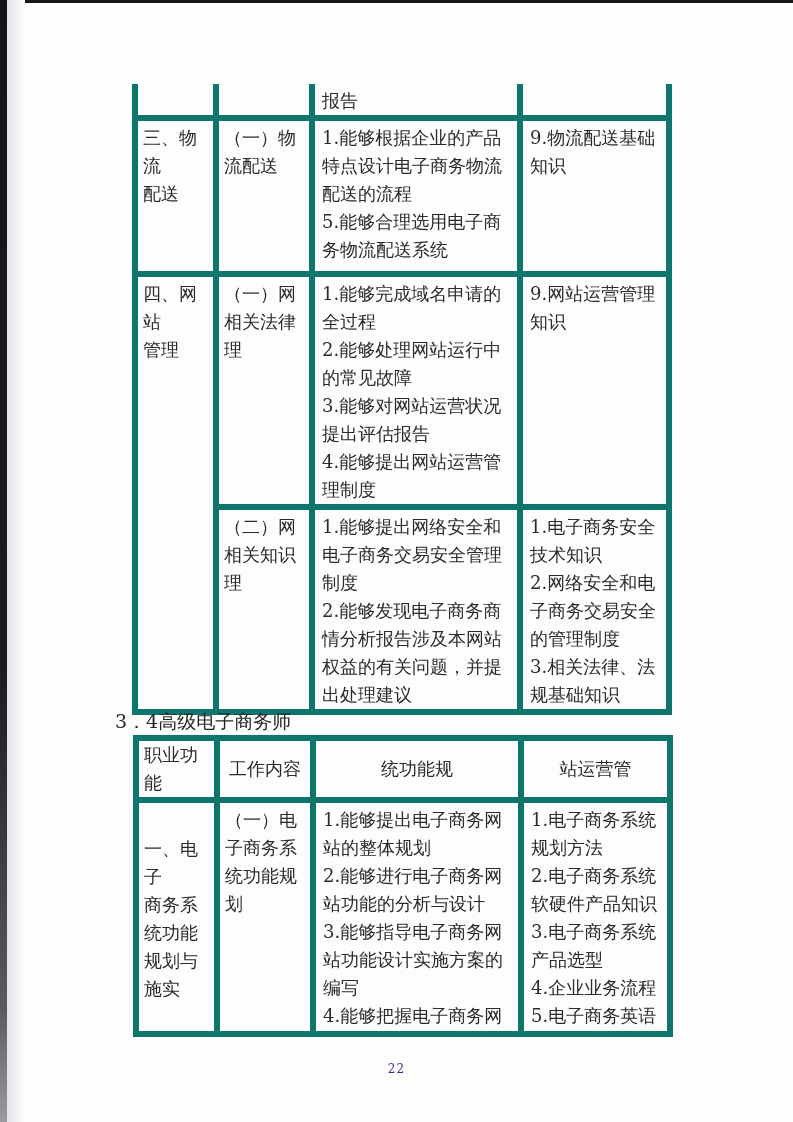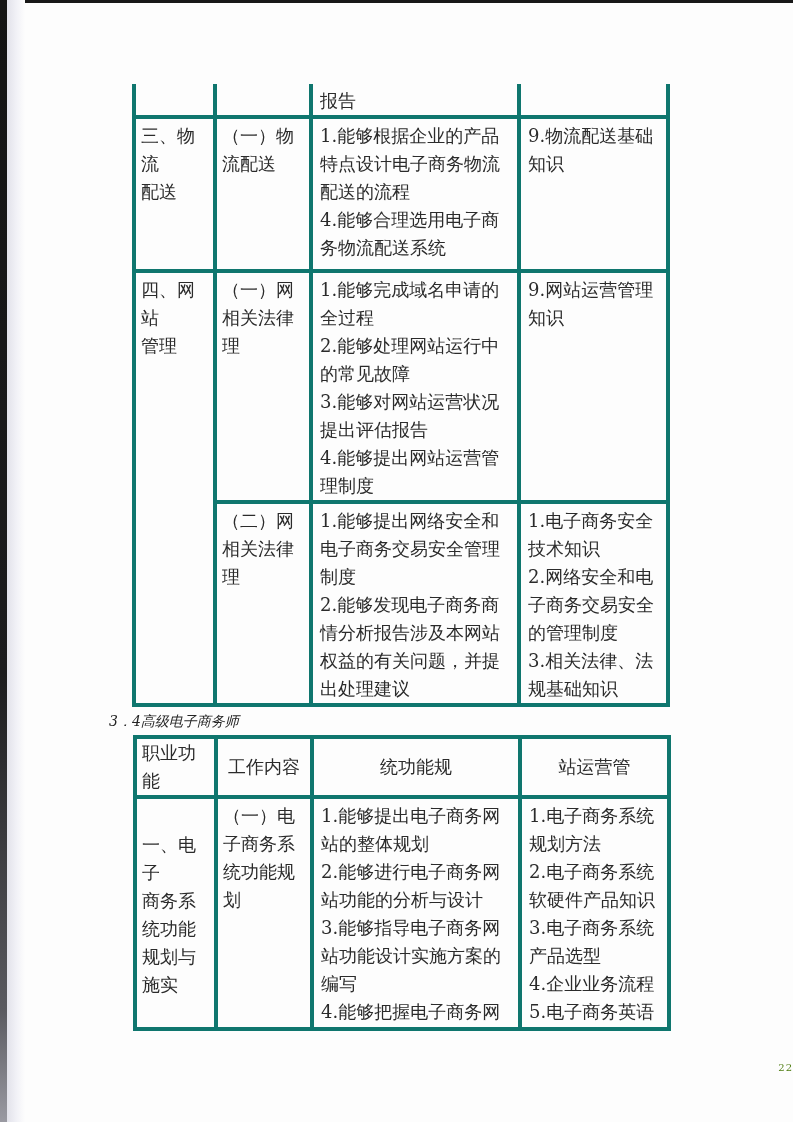--- a/index.html
+++ b/index.html
@@ -25,21 +25,21 @@
     background:linear-gradient(90deg,#e2e2ea 0%,#f2f2f7 55%,#fdfdfd 100%);
   }
   table{
     border-collapse:collapse;
     table-layout:fixed;
     position:absolute;
     font-size:18px;
     line-height:28px;
   }
   td,th{
-    border:4px solid #0f766e;
+    border:6px solid #0f766e;
     vertical-align:top;
     padding:3px 7px 0 7px;
     white-space:pre-line;
     font-weight:normal;
     overflow:hidden;
     text-align:left;
   }
   .t1{left:132px;top:84px;width:535px;}
   .t1, .t1 tr:first-child td{border-top:none;}
   .t2{left:133px;top:735px;width:534px;}
@@ -47,28 +47,27 @@
   .col-wc{width:96px;}
   .col-sk{width:208px;}
   .col-kn{width:149px;}
   td.fn-cell, td.wc-cell{padding-left:5px;padding-right:2px;}
   .t2 th{
     text-align:center;vertical-align:middle;padding:0 6px;
   }
   .t2 th.hdr-fn{text-align:left;padding:0 5px;}
   td.mid{vertical-align:middle;}
   .heading{
-    position:absolute;left:109px;top:707px;
-    font-size:14px;line-height:28px;color:#242424;
+    position:absolute;left:115px;top:707px;
+    font-size:19px;line-height:28px;color:#242424;
     white-space:nowrap;
-    font-style:italic;
   }
   .page-number{
     position:absolute;left:0;top:1062px;width:793px;
-    text-align:right;font-size:10px;color:#4d7c0f;
+    text-align:center;font-size:12px;color:#4c1d95;
     letter-spacing:1px;
   }
 </style>
 </head>
 <body>
 
 <div class="page">
 
   <div class="scan-top"></div>
   <div class="scan-left-dark"></div>
@@ -87,38 +86,38 @@
       <td class="wc-cell"></td>
       <td>报告</td>
       <td></td>
     </tr>
     <tr>
       <td class="fn-cell" style="height:147px">三、物流
 配送</td>
       <td class="wc-cell">（一）物
 流配送</td>
       <td>1.能够根据企业的产品特点设计电子商务物流配送的流程
-4.能够合理选用电子商务物流配送系统</td>
+5.能够合理选用电子商务物流配送系统</td>
       <td>9.物流配送基础知识</td>
     </tr>
     <tr>
       <td class="fn-cell" rowspan="2" style="height:223px">四、网站
 管理</td>
       <td class="wc-cell">（一）网
 相关法律
 理</td>
       <td>1.能够完成域名申请的全过程
 2.能够处理网站运行中的常见故障
 3.能够对网站运营状况提出评估报告
 4.能够提出网站运营管理制度</td>
       <td>9.网站运营管理知识</td>
     </tr>
     <tr>
       <td class="wc-cell" style="height:194px">（二）网
-相关法律
+相关知识
 理</td>
       <td>1.能够提出网络安全和电子商务交易安全管理制度
 2.能够发现电子商务商情分析报告涉及本网站权益的有关问题，并提出处理建议</td>
       <td>1.电子商务安全技术知识
 2.网络安全和电子商务交易安全的管理制度
 3.相关法律、法规基础知识</td>
     </tr>
   </tbody>
     </table>
 

